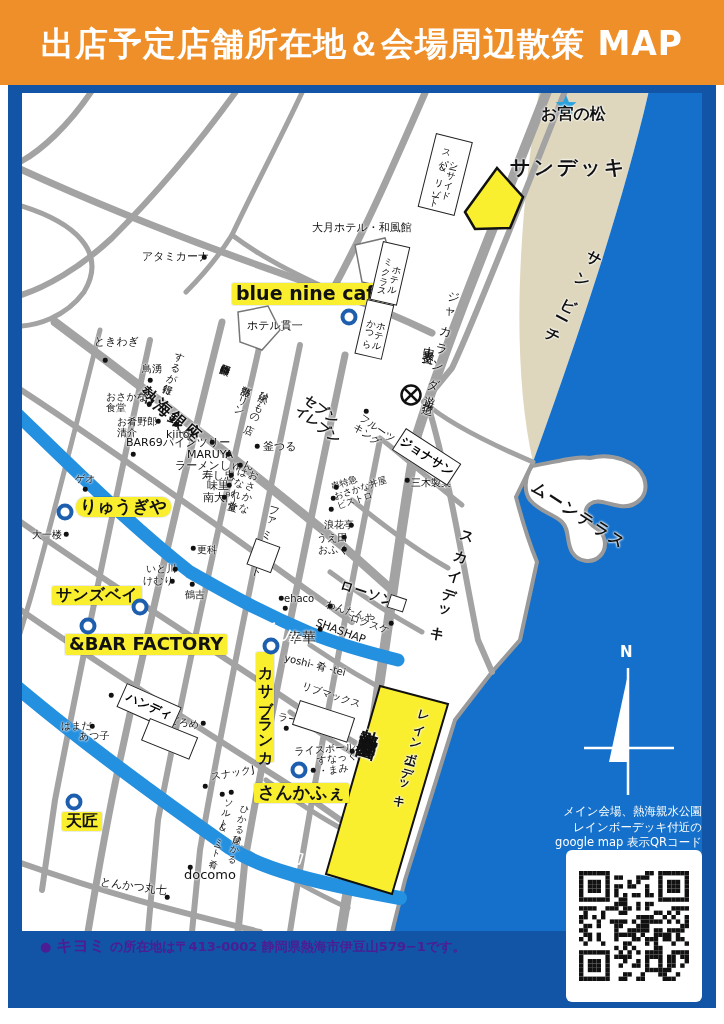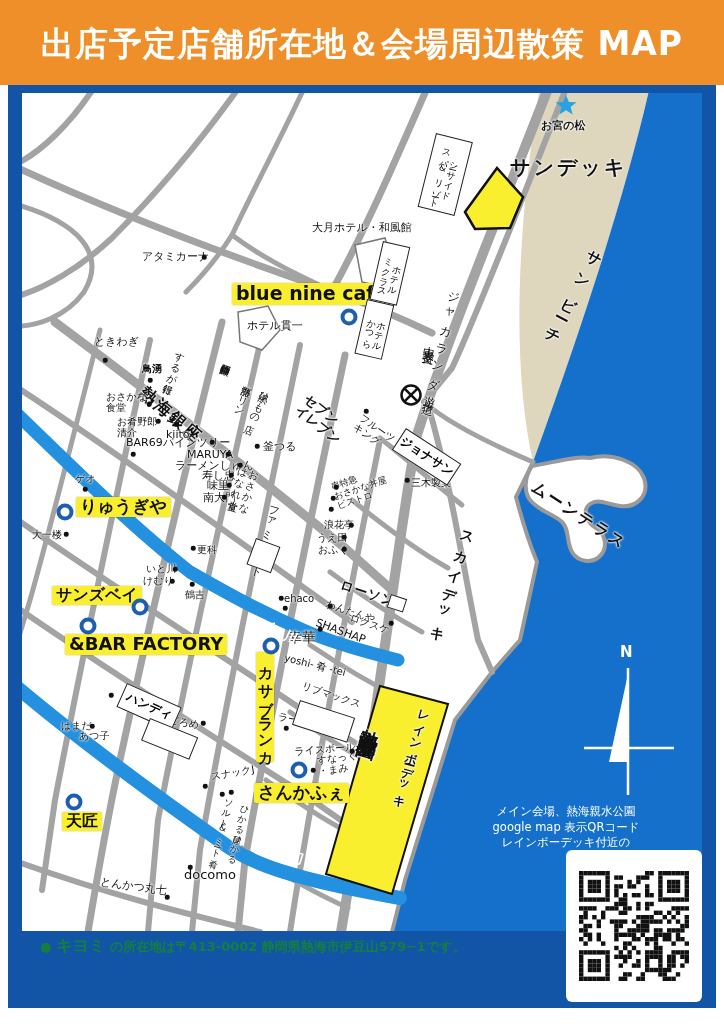--- a/index.html
+++ b/index.html
@@ -19,23 +19,23 @@
       line-height:1.05;transform-origin:0 0;border-radius:2px;box-shadow:0 0 0 1px rgba(0,0,0,0.08);}
   .hl.v{writing-mode:vertical-rl;text-orientation:upright;padding:4px 1px;}
   .boxed{position:absolute;background:#fff;border:1.4px solid #222;display:flex;align-items:center;
          justify-content:center;text-align:center;transform-origin:0 0;line-height:1.1;white-space:pre-line;}
   .boxed.v{writing-mode:vertical-rl;text-orientation:upright;}
   .marker{position:absolute;width:9px;height:9px;background:#fff;border:4.5px solid var(--ring);
           border-radius:50%;transform:translate(-50%,-50%);}
   .dot{position:absolute;width:4.5px;height:4.5px;background:#111;border-radius:50%;
        transform:translate(-50%,-50%);}
   #qrbox{position:absolute;left:566px;top:850px;width:136px;height:152px;background:#fff;border-radius:6px;}
-  #qrnote{position:absolute;left:430px;top:804px;width:272px;text-align:center;color:#fff;
+  #qrnote{position:absolute;left:430px;top:804px;width:272px;text-align:right;color:#fff;
           font-size:11.5px;line-height:1.35;font-weight:500;}
-  #footer{position:absolute;left:40px;top:936px;width:520px;color:#15803d;}
+  #footer{position:absolute;left:40px;top:936px;width:520px;color:#4c1d95;}
   .fline{margin-bottom:9px;font-weight:bold;white-space:nowrap;}
   .fbullet{font-size:13px;margin-right:5px;}
   .fname{font-size:16px;}
   .frest{font-size:13px;}
 </style>
 </head>
 <body>
 
 <div id="page">
   <div id="header">
@@ -113,30 +113,30 @@
 
       <g stroke="#fff" stroke-width="2.5" fill="none">
         <line x1="628" y1="668" x2="628" y2="795"></line>
         <line x1="584" y1="748" x2="674" y2="748"></line>
         <polygon points="628,674 628,762 609,762" fill="#fff" stroke="none"></polygon>
       </g>
     </g>
   </svg>
 
   <div id="labels-layer">
-      <div class="lb b" style="left: 541px; top: 120px; font-size: 11px;">お宮の松</div>
+      <div class="lb b" style="left: 541px; top: 105px; font-size: 16px;">お宮の松</div>
       <div class="lb b" style="left: 510px; top: 156px; font-size: 20px; letter-spacing: 3px;">サンデッキ</div>
       <div class="lb b v" style="left: 594px; top: 238px; font-size: 15px; transform: rotate(28deg); letter-spacing: 9px;">サンビーチ</div>
       <div class="lb v" style="left: 449px; top: 282px; font-size: 12px; transform: rotate(13deg); letter-spacing: 4px;">ジャカランダ遊歩道</div>
       <div class="lb v" style="left: 424px; top: 336px; font-size: 12px; transform: rotate(10deg); letter-spacing: 2px;">中央交番</div>
       <div class="lb" style="left: 312px; top: 222px; font-size: 11px;">大月ホテル・和風館</div>
       <div class="lb" style="left: 142px; top: 251px; font-size: 11px;">アタミカーナ</div>
       <div class="lb" style="left: 247px; top: 320px; font-size: 11px;">ホテル貫一</div>
       <div class="lb" style="left: 94px; top: 336px; font-size: 11px;">ときわぎ</div>
-      <div class="lb" style="left: 142px; top: 363px; font-size: 10px; font-weight: bold;">鳥湧</div>
+      <div class="lb" style="left: 142px; top: 363px; font-size: 10px;">鳥湧</div>
       <div class="lb v" style="left: 178px; top: 344px; font-size: 10px; transform: rotate(20deg);">するが銀行</div>
       <div class="lb b" style="left: 148px; top: 383px; font-size: 17px; transform: rotate(40deg); letter-spacing: 2px;">熱海銀座</div>
       <div class="lb" style="left: 106px; top: 391px; font-size: 10px;">おさかな
 食堂</div>
       <div class="lb" style="left: 117px; top: 416px; font-size: 10px;">お肴野郎
 清介</div>
       <div class="lb" style="left: 166px; top: 429px; font-size: 11px;">kiito</div>
       <div class="lb v" style="left: 224px; top: 356px; font-size: 10px; transform: rotate(20deg);">静岡中央銀行</div>
       <div class="lb v" style="left: 245px; top: 377px; font-size: 10px; transform: rotate(20deg);">熱海プリン</div>
       <div class="lb v" style="left: 263px; top: 384px; font-size: 10px; transform: rotate(24deg);">小沢ひもの店</div>
@@ -189,21 +189,21 @@
       <div class="lb" style="left: 146px; top: 563px; font-size: 10px;">いと川</div>
       <div class="lb" style="left: 143px; top: 575px; font-size: 10px;">けむり</div>
       <div class="lb" style="left: 185px; top: 589px; font-size: 10px;">鶴吉</div>
       <div class="lb" style="left: 75px; top: 473px; font-size: 10px;">ゲオ</div>
       <div class="lb" style="left: 32px; top: 529px; font-size: 10px;">大一楼</div>
       <div class="lb b" style="left: 292px; top: 848px; font-size: 14px; transform: rotate(18deg); letter-spacing: 7px; color: rgb(255, 255, 255); text-shadow: none;">初川</div>
       <div class="lb b v" style="left: 365px; top: 712px; font-size: 20px; transform: rotate(16deg); letter-spacing: 2px;">熱海親水公園</div>
       <div class="lb b v" style="left: 420px; top: 700px; font-size: 12px; transform: rotate(16deg); letter-spacing: 1px;">レインボーデッキ</div>
       <div class="lb b" style="left: 620px; top: 644px; font-size: 15px; color: rgb(255, 255, 255); text-shadow: none;">N</div>
       <div class="hl" style="left: 232px; top: 283px; font-size: 19px;">blue nine cafe</div>
-      <div class="hl" style="left: 76px; top: 497px; font-size: 17px;">りゅうぎや</div>
+      <div class="hl" style="left: 76px; top: 497px; font-size: 17px; border-radius: 9px;">りゅうぎや</div>
       <div class="hl" style="left: 52px; top: 586px; font-size: 16px;">サンズベイ</div>
       <div class="hl" style="left: 65px; top: 634px; font-size: 18px;">&amp;BAR FACTORY</div>
       <div class="hl v" style="left: 256px; top: 652px; font-size: 15px;">カサブランカ</div>
       <div class="hl" style="left: 254px; top: 783px; font-size: 17px; text-align: center;">さんかふぇ</div>
       <div class="hl" style="left: 62px; top: 812px; font-size: 16px;">天匠</div>
       <div class="boxed v" style="width: 36px; height: 74px; left: 436px; top: 133px; font-size: 9px; transform: rotate(14deg);">シーサイド
 スパ&amp;リゾート</div>
       <div class="boxed v" style="width: 26px; height: 58px; left: 383px; top: 241px; font-size: 9px; transform: rotate(13deg);">ホテル
 ミクラス</div>
       <div class="boxed v" style="width: 26px; height: 54px; left: 367px; top: 299px; font-size: 9px; transform: rotate(13deg);">ホテル
@@ -262,22 +262,22 @@
       <div class="dot" style="left: 193px; top: 548px;"></div>
       <div class="dot" style="left: 175px; top: 569px;"></div>
       <div class="dot" style="left: 172px; top: 581px;"></div>
       <div class="dot" style="left: 192px; top: 584px;"></div>
       <div class="dot" style="left: 85px; top: 489px;"></div>
       <div class="dot" style="left: 66px; top: 534px;"></div>
     </div>
 
   <div id="qrnote">
       <div>メイン会場、熱海親水公園</div>
+      <div>レインボーデッキ付近の</div>
       <div>google map 表示QRコード</div>
-      <div>レインボーデッキ付近の</div>
     </div>
   <div id="qrbox">
     <svg id="qr-svg" width="110" height="110" style="position:absolute;left:13px;top:21px;">
         <rect x="66" y="0" width="4.4" height="4.4" fill="#111"></rect>
         <rect x="70.4" y="0" width="4.4" height="4.4" fill="#111"></rect>
         <rect x="35.2" y="4.4" width="4.4" height="4.4" fill="#111"></rect>
         <rect x="39.6" y="4.4" width="4.4" height="4.4" fill="#111"></rect>
         <rect x="57.2" y="4.4" width="4.4" height="4.4" fill="#111"></rect>
         <rect x="61.60000000000001" y="4.4" width="4.4" height="4.4" fill="#111"></rect>
         <rect x="66" y="4.4" width="4.4" height="4.4" fill="#111"></rect>

